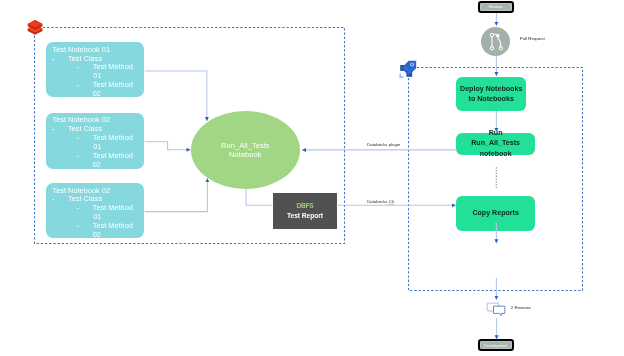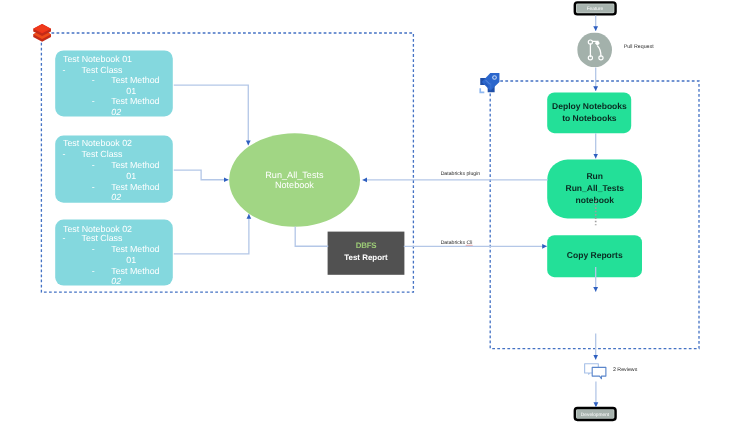--- a/index.html
+++ b/index.html
@@ -10,24 +10,24 @@
   svg.layer{position:absolute;left:0;top:0;width:624px;height:356px;pointer-events:none;z-index:50;}
 
   
   .nb{background:#84D8DE;border-radius:7px;color:#ffffff;font-size:7.4px;line-height:9.0px;}
   .nb > div{position:absolute;white-space:nowrap;}
   .nb .l1{left:6.3px;top:2.5px;}
   .nb .b2{left:5.8px;top:11.4px;}
   .nb .l2{left:21.8px;top:11.4px;}
   .nb .b3a{left:30.3px;top:20.3px;}
   .nb .l3a{left:46.5px;top:20.3px;}
-  .nb .l3a2{left:59px;top:29.2px;}
+  .nb .l3a2{left:47px;top:29.2px;}
   .nb .b3b{left:30.3px;top:38.1px;}
   .nb .l3b{left:46.5px;top:38.1px;}
-  .nb .l3b2{left:46.5px;top:47.0px;font-style:italic;}
+  .nb .l3b2{left:46.5px;top:47.0px;}
 
   
   .ellipse{background:#A1D684;border-radius:50%;color:#ffffff;font-size:7.6px;line-height:9.5px;
       display:flex;align-items:center;justify-content:center;text-align:center;}
 
   
   .dbfs{background:#515151;font-size:6.6px;line-height:9.8px;text-align:center;
       display:flex;flex-direction:column;align-items:center;justify-content:center;}
   .dbfs .t1{color:#9CCB76;font-weight:bold;letter-spacing:-0.25px;}
   .dbfs .t2{color:#ffffff;font-weight:bold;}
@@ -177,21 +177,21 @@
   </div>
   <div class="abs" style="left:388.2px;top:204.0px;width:6.0px;height:1.3px;background:#F2A6A0;border-radius:1px;z-index:3;opacity:.85;"></div>
 
   <div class="abs pbox" style="left:456.2px;top:76.9px;width:70px;height:34.1px;">
     <div>
       <div>Deploy Notebooks</div>
       <div>to Notebooks</div>
     </div>
   </div>
 
-  <div class="abs pbox" style="left:456.2px;top:132.6px;width:78.9px;height:49px;border-radius:17px;">
+  <div class="abs pbox" style="left:456.2px;top:132.6px;width:78.9px;height:22px;">
     <div>
       <div>Run</div>
       <div>Run_All_Tests</div>
       <div>notebook</div>
     </div>
   </div>
 
   <div class="abs pbox" style="left:456.2px;top:196px;width:78.9px;height:34.8px;">
     <div>
       <div>Copy Reports</div>

